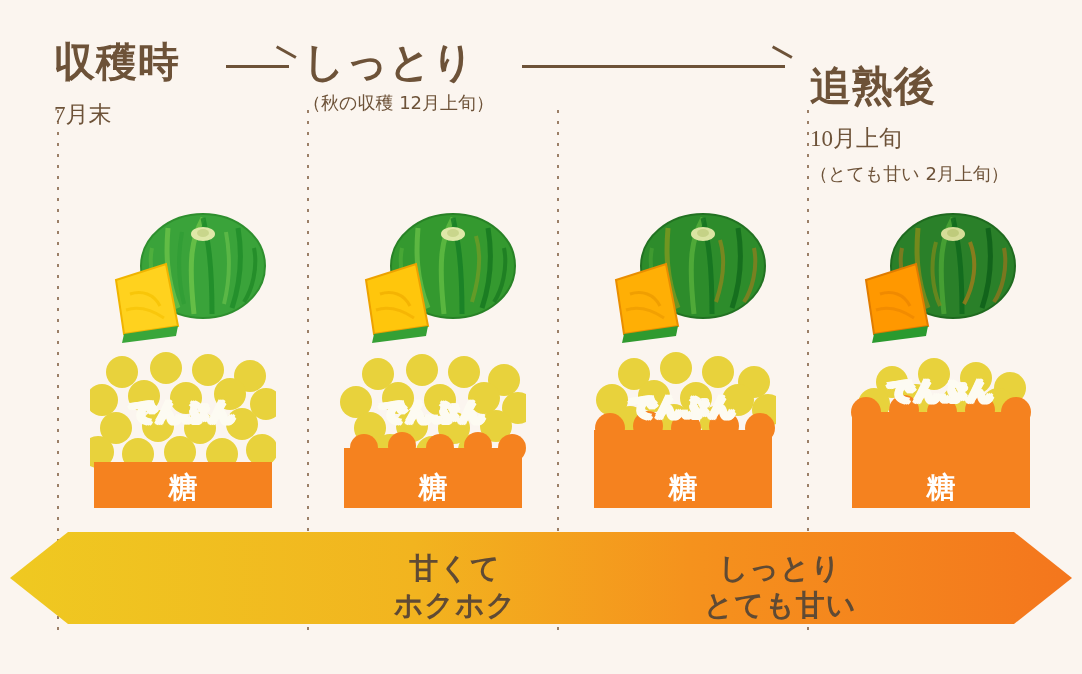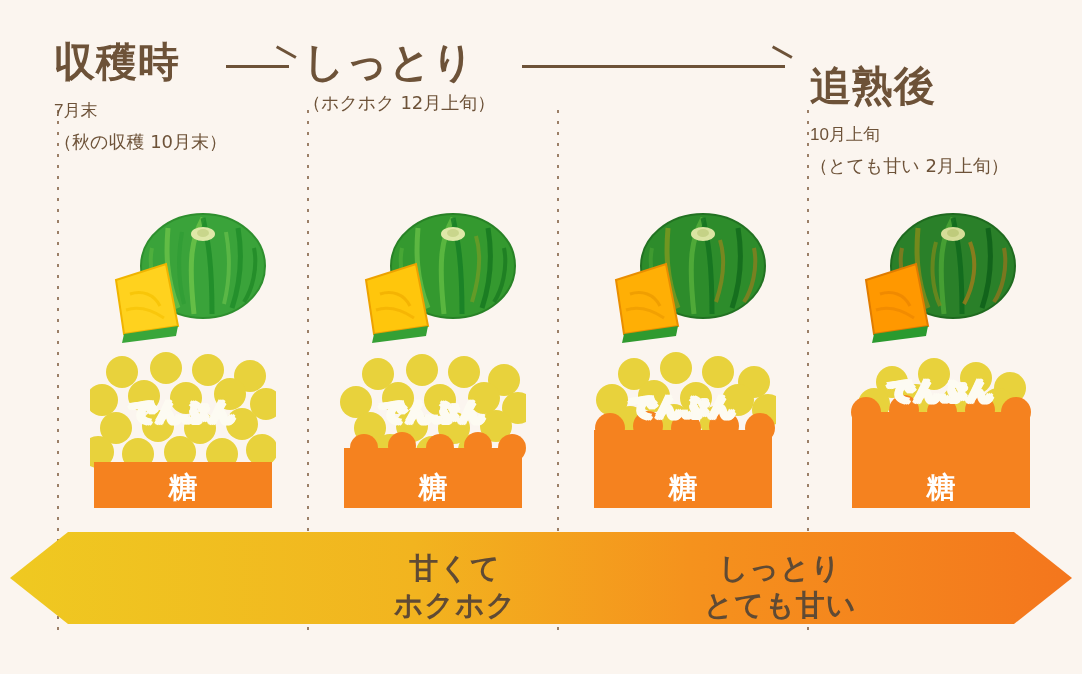--- a/index.html
+++ b/index.html
@@ -41,22 +41,22 @@
   .stage-title {
     font-family: "DejaVu Sans", sans-serif;
     font-weight: bold;
     font-size: 41px;
     line-height: 1;
     color: #6d5238;
     letter-spacing: 1px;
     white-space: nowrap;
   }
   .stage-date {
-    font-family: Liberation Sans, sans-serif;
-    font-size: 17px;
+    font-family: Liberation Serif, serif;
+    font-size: 23px;
     color: #6d5238;
     margin-top: 16px;
     white-space: nowrap;
   }
   .stage-sub {
     font-family: "DejaVu Sans", sans-serif;
     font-size: 18px;
     color: #6d5238;
     margin-top: 8px;
     white-space: nowrap;
@@ -148,26 +148,25 @@
 <div class="stage">
 
   <div class="divider" style="left:57px"></div>
   <div class="divider" style="left:307px"></div>
   <div class="divider" style="left:557px"></div>
   <div class="divider" style="left:807px"></div>
 
   <div class="col-head" style="left:54px; top:42px;">
     <div class="stage-title">収穫時</div>
     <div class="stage-date">7月末</div>
-    <div class="stage-sub">（秋の収穫 10月末）</div>
   </div>
 
   <div class="col-head" style="left:303px; top:42px;">
     <div class="stage-title">しっとり</div>
-    <div class="stage-sub">（ホクホク 12月上旬）</div>
+    <div class="stage-sub">（秋の収穫 12月上旬）</div>
   </div>
 
   <div class="col-head" style="left:810px; top:42px;margin-top:24px;">
     <div class="stage-title">追熟後</div>
     <div class="stage-date">10月上旬</div>
     <div class="stage-sub">（とても甘い 2月上旬）</div>
   </div>
 
   <div class="connector" style="left:226px; top:54px; width:70px;">
     <span class="shaft"></span>

